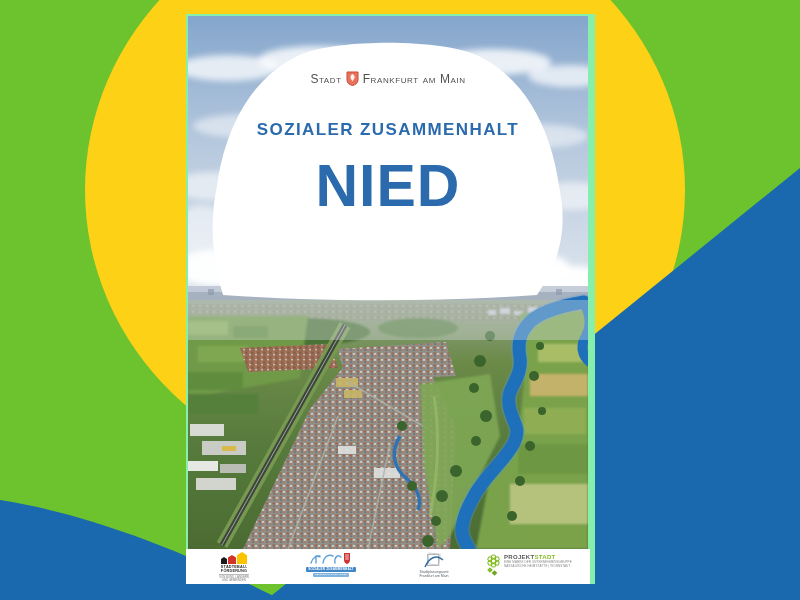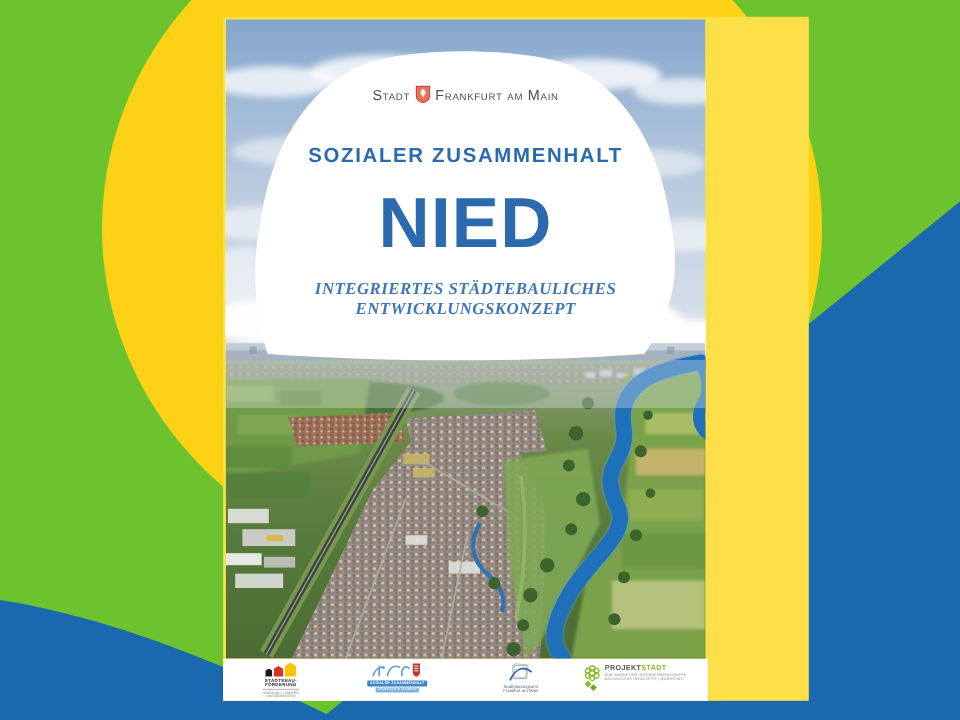--- a/index.html
+++ b/index.html
@@ -1,20 +1,20 @@
 <!DOCTYPE html>
 <html><head>
 <meta charset="utf-8">
 <style>
   html,body{margin:0;padding:0;}
   body{width:800px;height:600px;overflow:hidden;font-family:"Liberation Sans",sans-serif;}
   .stage{position:relative;width:800px;height:600px;background:#6cc32e;overflow:hidden;}
   .bg-svg{position:absolute;left:0;top:0;}
   
-  .cover{position:absolute;left:186px;top:14px;width:488px;height:570px;background:#fde047;}
+  .cover{position:absolute;left:186px;top:14px;width:409px;height:570px;background:#86efac;}
   .photo-wrap{position:absolute;left:2px;top:2px;width:400px;height:533px;overflow:hidden;}
   .blob-svg{position:absolute;left:0;top:0;pointer-events:none;}
   
   .citylogo{position:absolute;left:0;top:57px;width:404px;display:flex;align-items:center;justify-content:center;gap:4px;color:#4a4a48;}
   .citylogo .t{font-family:"Liberation Sans",sans-serif;font-variant:small-caps;font-size:12px;letter-spacing:.6px;color:#514f4c;}
   .kicker{position:absolute;left:0;top:106px;width:404px;text-align:center;font-size:17px;font-weight:bold;letter-spacing:1.4px;color:#2a6aad;}
   .bigtitle{position:absolute;left:0;top:128px;width:404px;text-align:center;font-size:59px;line-height:88px;font-weight:bold;letter-spacing:1px;color:#2a6aad;}
   .subtitle{position:absolute;left:0;top:219px;width:404px;text-align:center;font-family:"Liberation Serif",serif;font-style:italic;font-weight:bold;font-size:14px;line-height:17px;color:#3e77b6;letter-spacing:.4px;}
   
   .logostrip{position:absolute;left:0;bottom:0;width:404px;height:35px;background:#ffffff;}
@@ -237,24 +237,20 @@
       <svg width="13" height="15" viewBox="0 0 13 15">
         <path d="M1,1 h11 v8 c0,3 -2.8,5 -5.5,5.5 C3.8,14 1,12 1,9 Z" fill="#e8735c"></path>
         <path d="M1,1 h11 v8 c0,3 -2.8,5 -5.5,5.5 C3.8,14 1,12 1,9 Z" fill="none" stroke="#c84b36" stroke-width="1"></path>
         <path d="M6.5,3 C5,4 4,5.5 4.5,7 C5,8.5 6,9 6.5,10.5 C7,9 8,8.5 8.5,7 C9,5.5 8,4 6.5,3 Z" fill="#ffffff" opacity=".9"></path>
       </svg>
       <span class="t">Frankfurt am Main</span>
     </div>
 
     <div class="kicker">SOZIALER ZUSAMMENHALT</div>
     <div class="bigtitle">NIED</div>
-    <div class="subtitle">
-      <div>INTEGRIERTES STÄDTEBAULICHES</div>
-      <div>ENTWICKLUNGSKONZEPT</div>
-    </div>
 
     <div class="logostrip">
 
       <div class="lg lg1">
         <div class="houses">
           <div class="h-black"></div>
             <div class="h-red"></div>
             <div class="h-yellow"></div>
         </div>
         <div class="tt">

